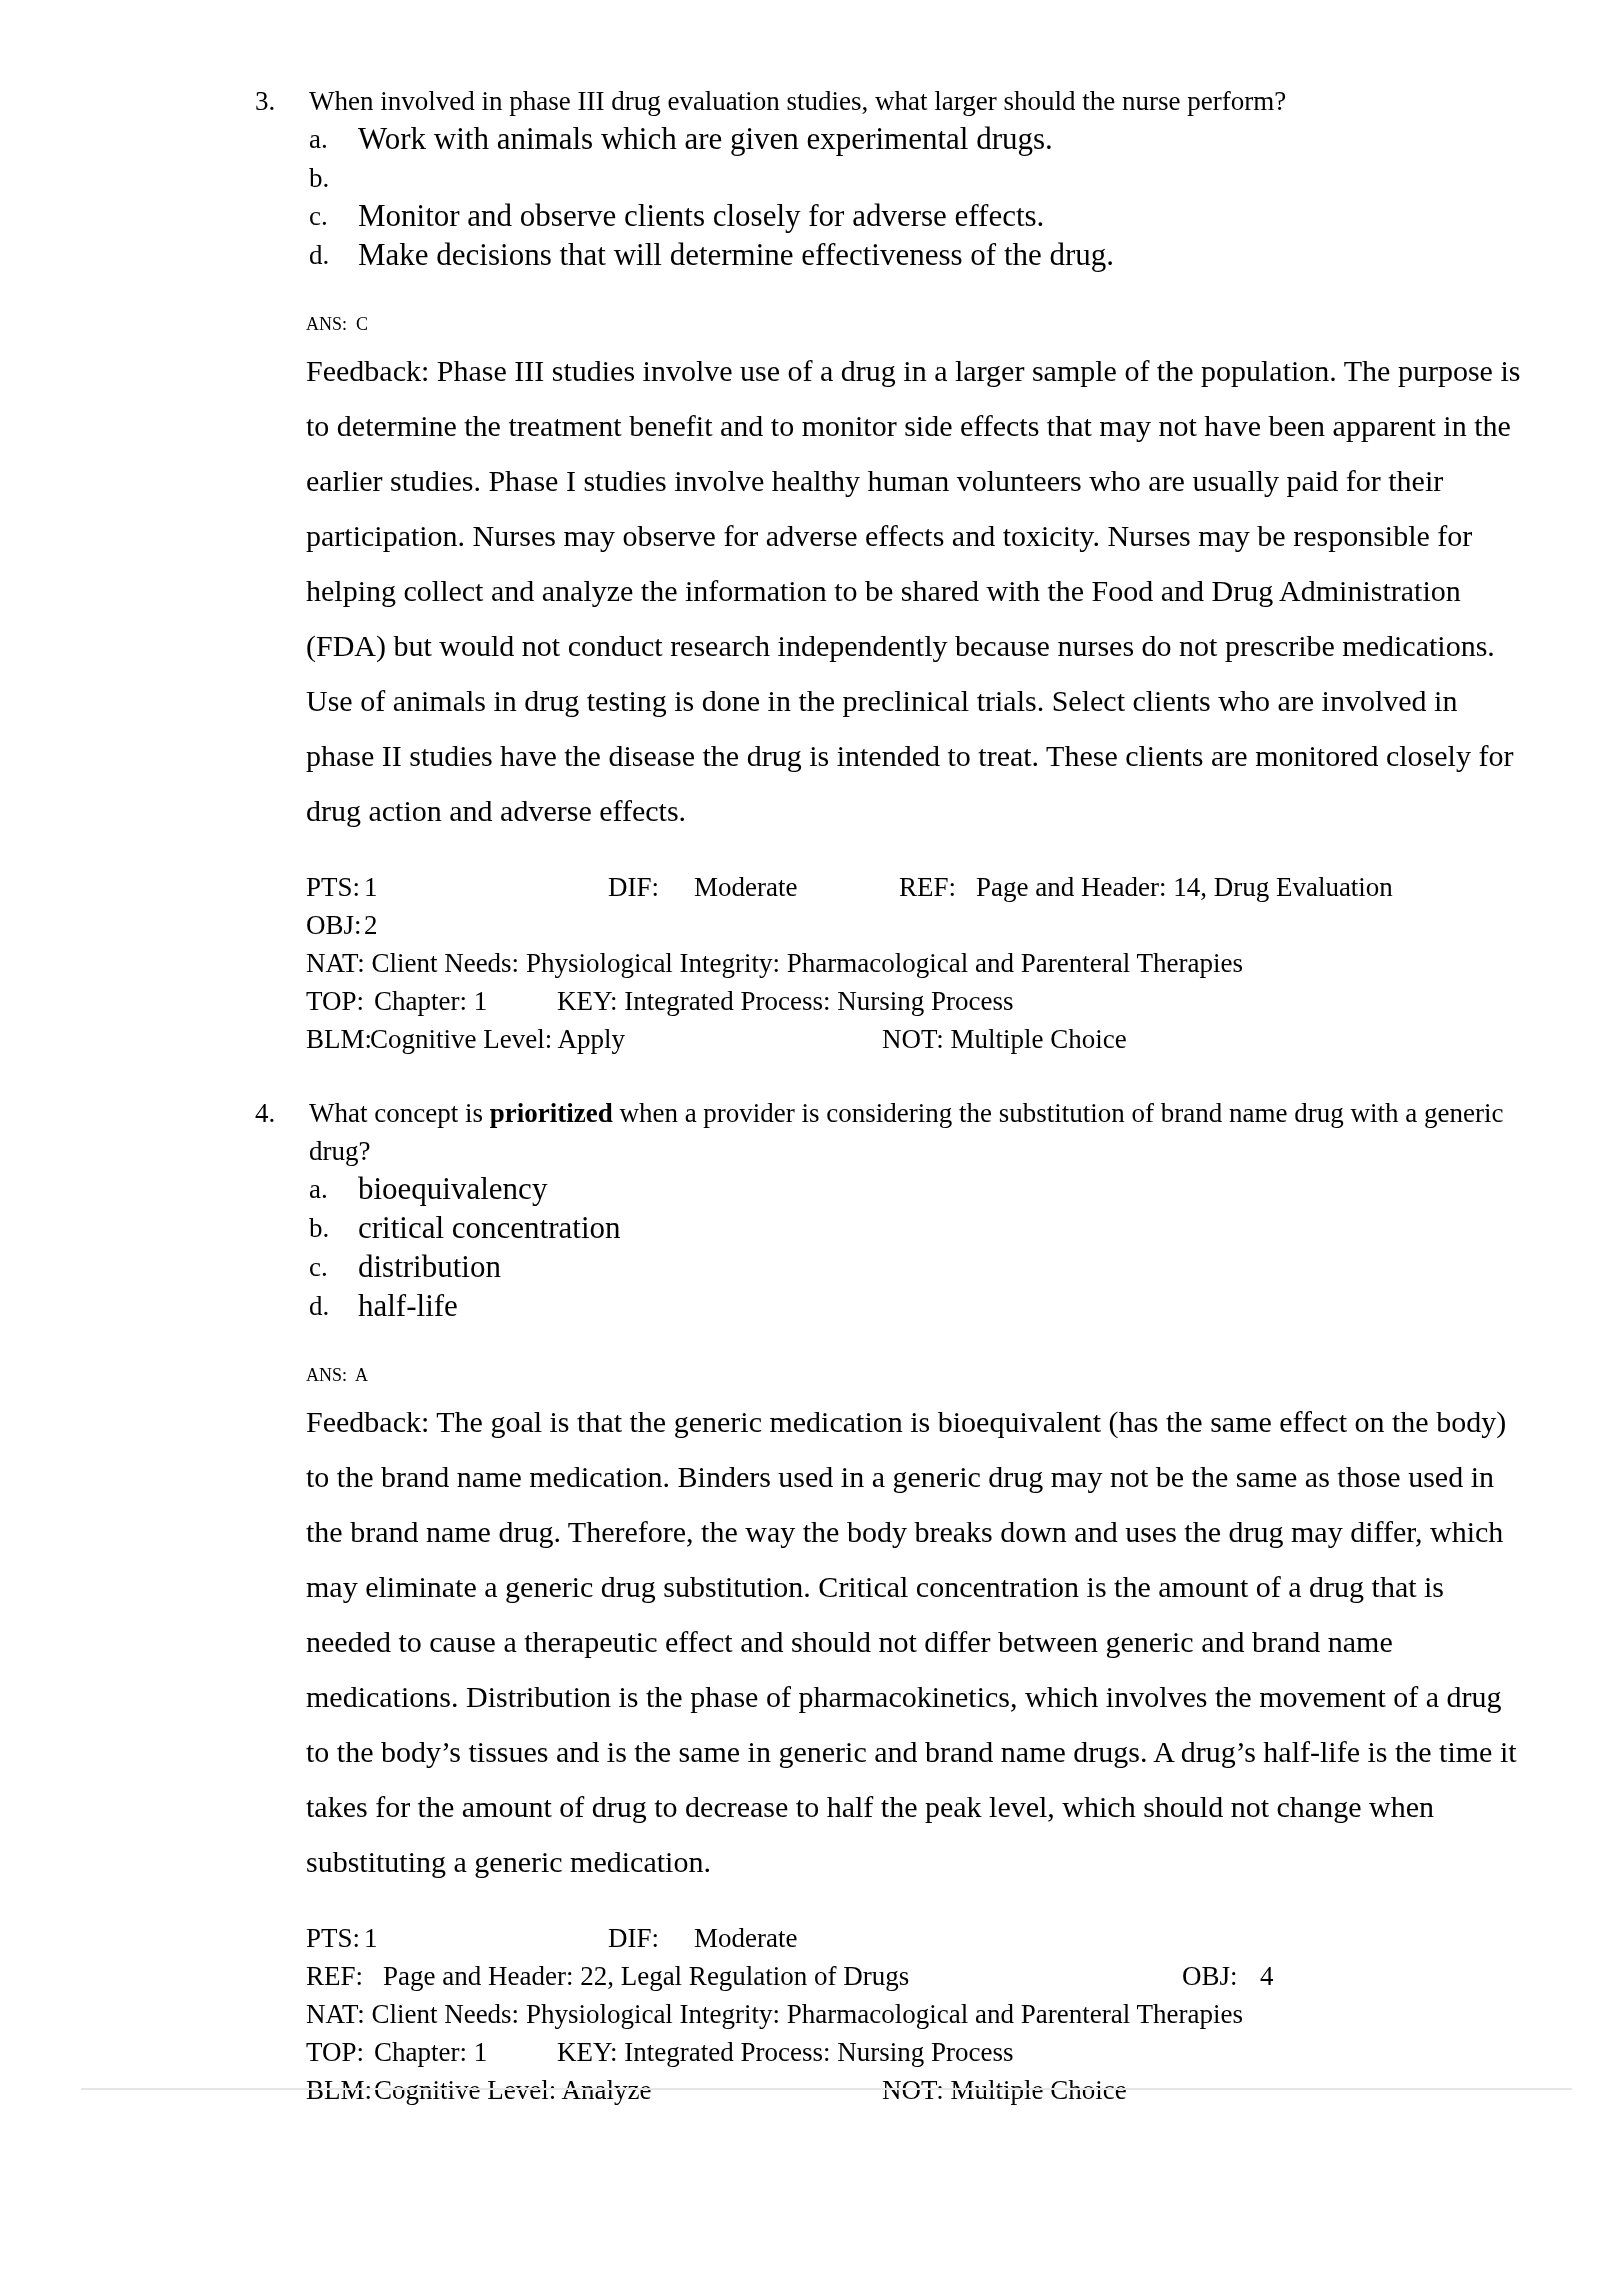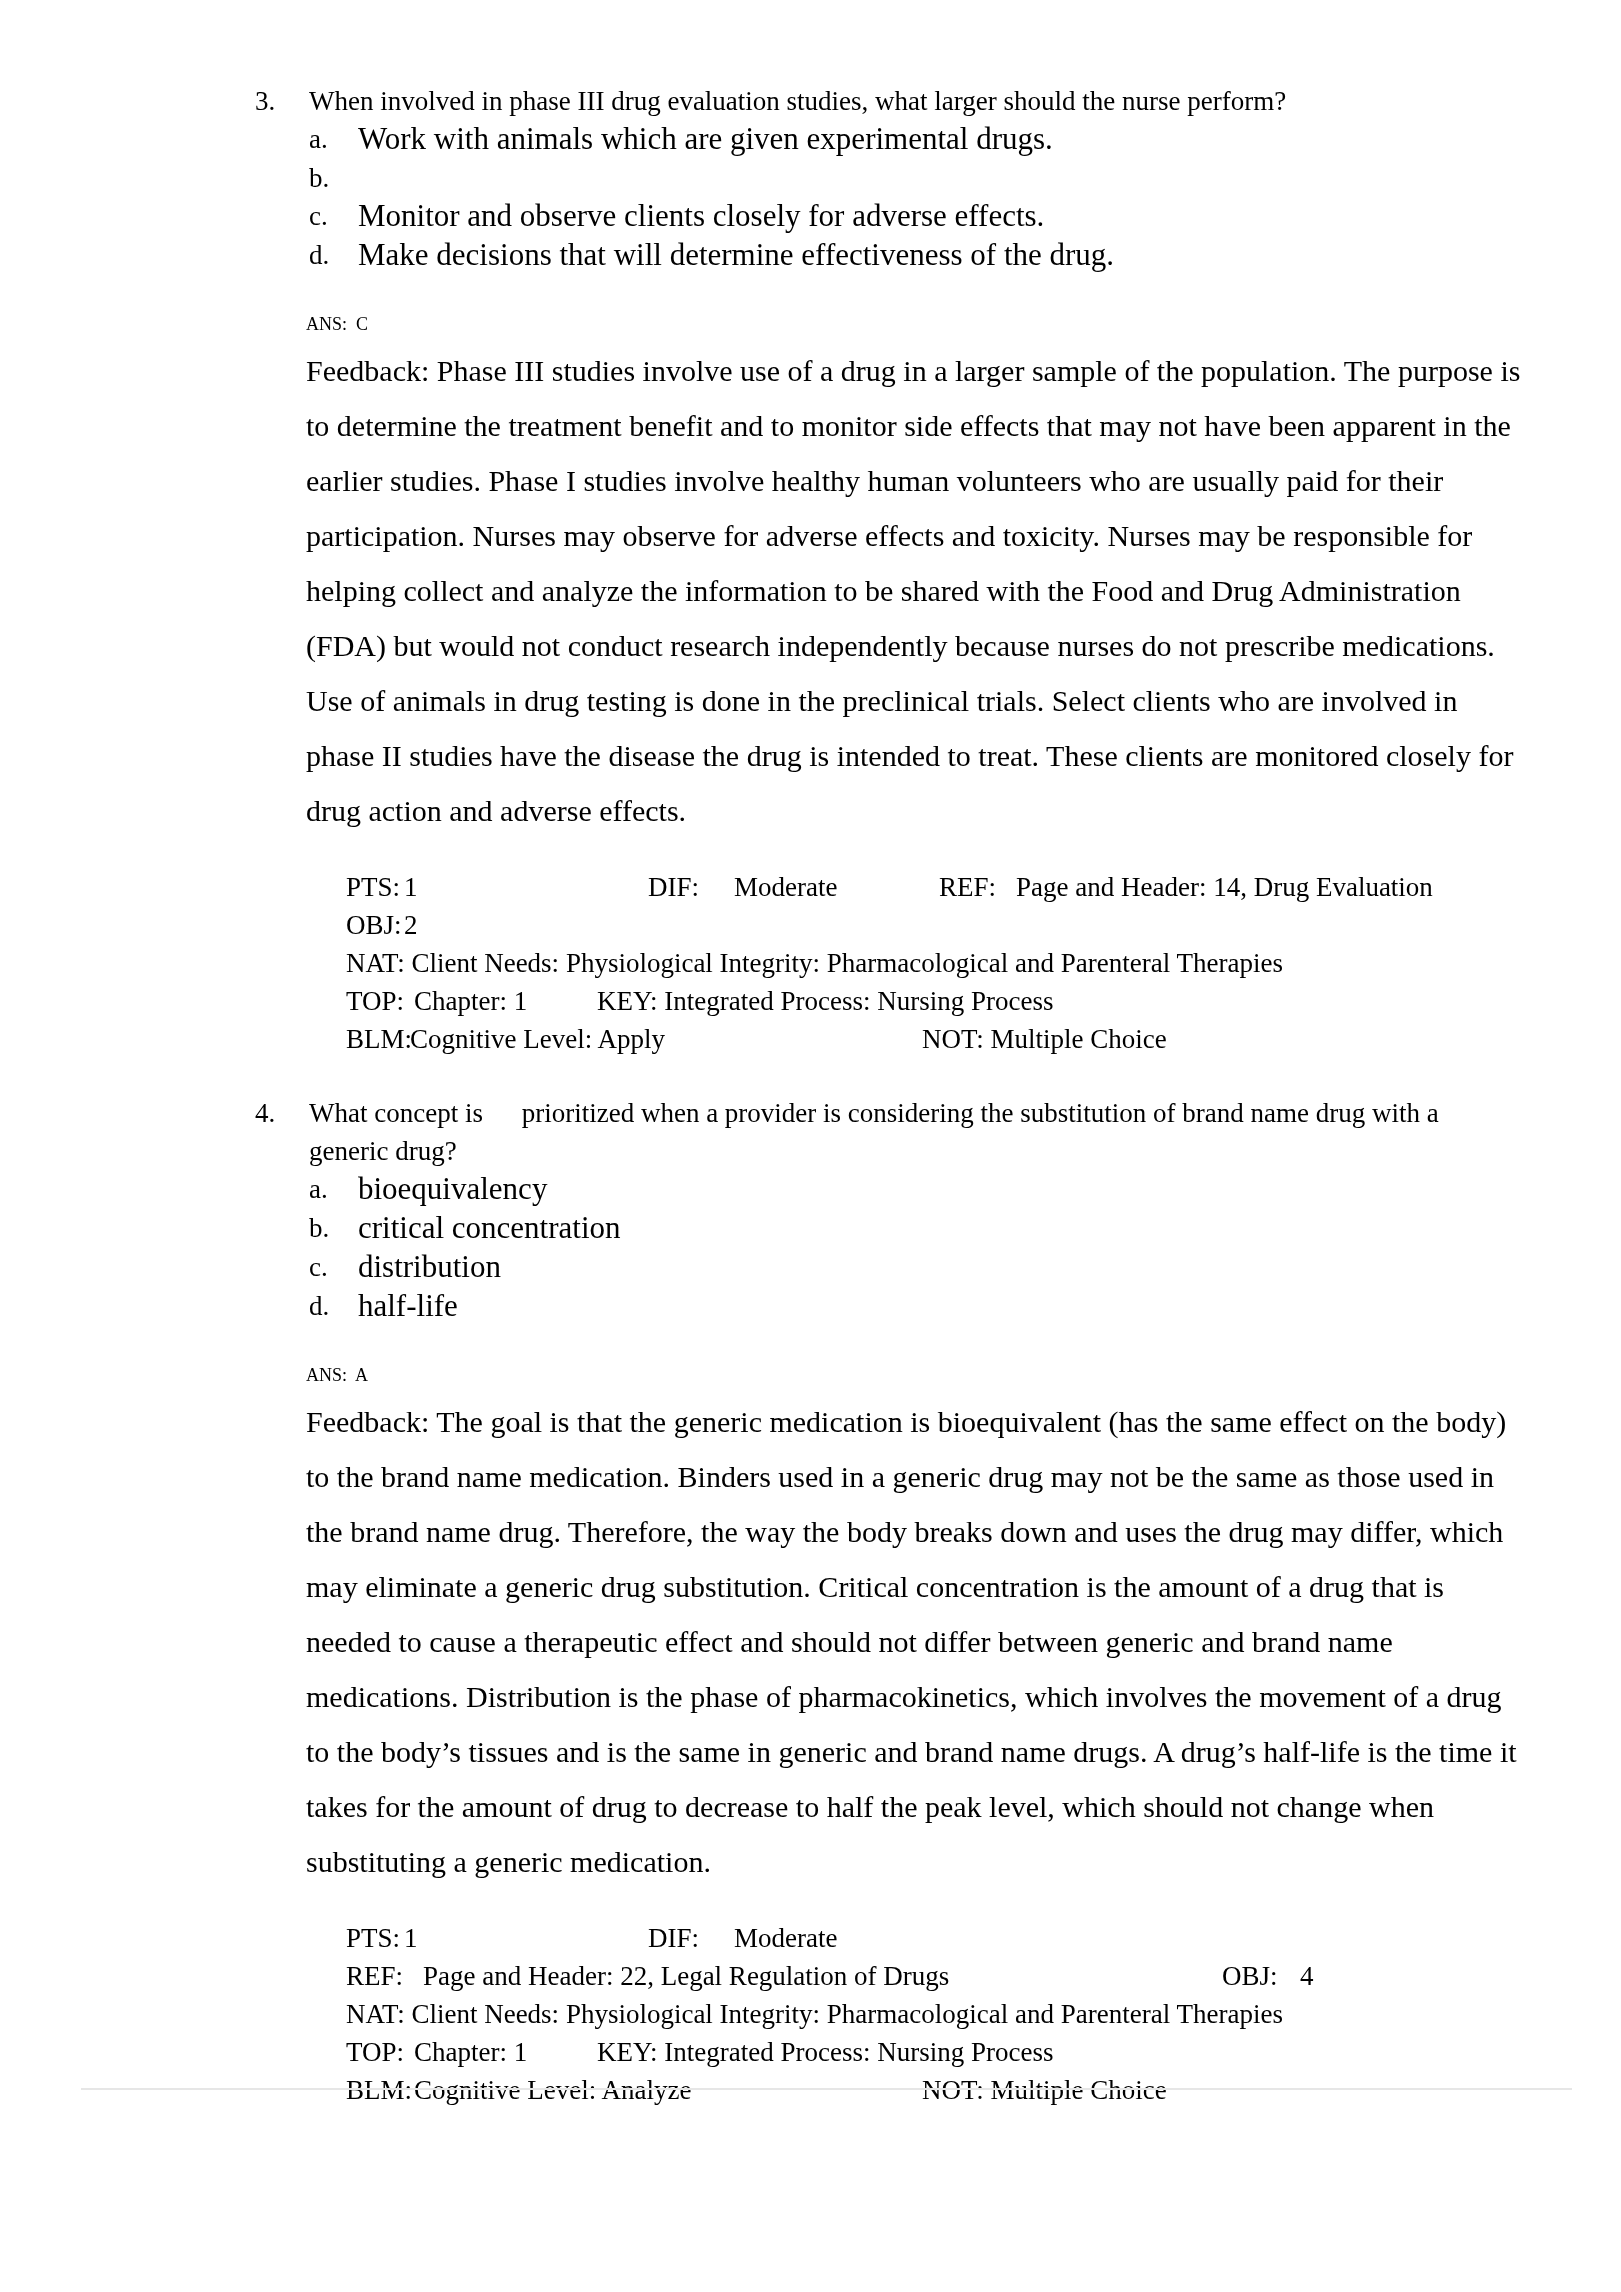--- a/index.html
+++ b/index.html
@@ -54,21 +54,21 @@
     text-align: left;
     font-size: 27px;
     line-height: 38px;
   }
 
   .q-text {
     display: block;
     font-size: 27px;
     line-height: 38px;
   }
-  .q-text b { font-weight: normal; margin-left: 32px; }
+  .q-text b { font-weight: bold; }
 
   .options {
     margin: 0;
     padding: 0;
     list-style: none;
   }
   .option {
     position: relative;
     padding-left: 358px;
     font-size: 27px;
@@ -117,21 +117,20 @@
     line-height: 38px;
     height: 38px;
     white-space: nowrap;
   }
   .meta-cell {
     position: absolute;
     top: 0;
     font-size: 27px;
     line-height: 38px;
     white-space: nowrap;
-    margin-left: 40px;
   }
 
   .gap-q { height: 36px; }
 
   .footer-rule {
     position: absolute;
     left: 81px;
     top: 2081px;
     width: 1491px;
     height: 1.8px;

